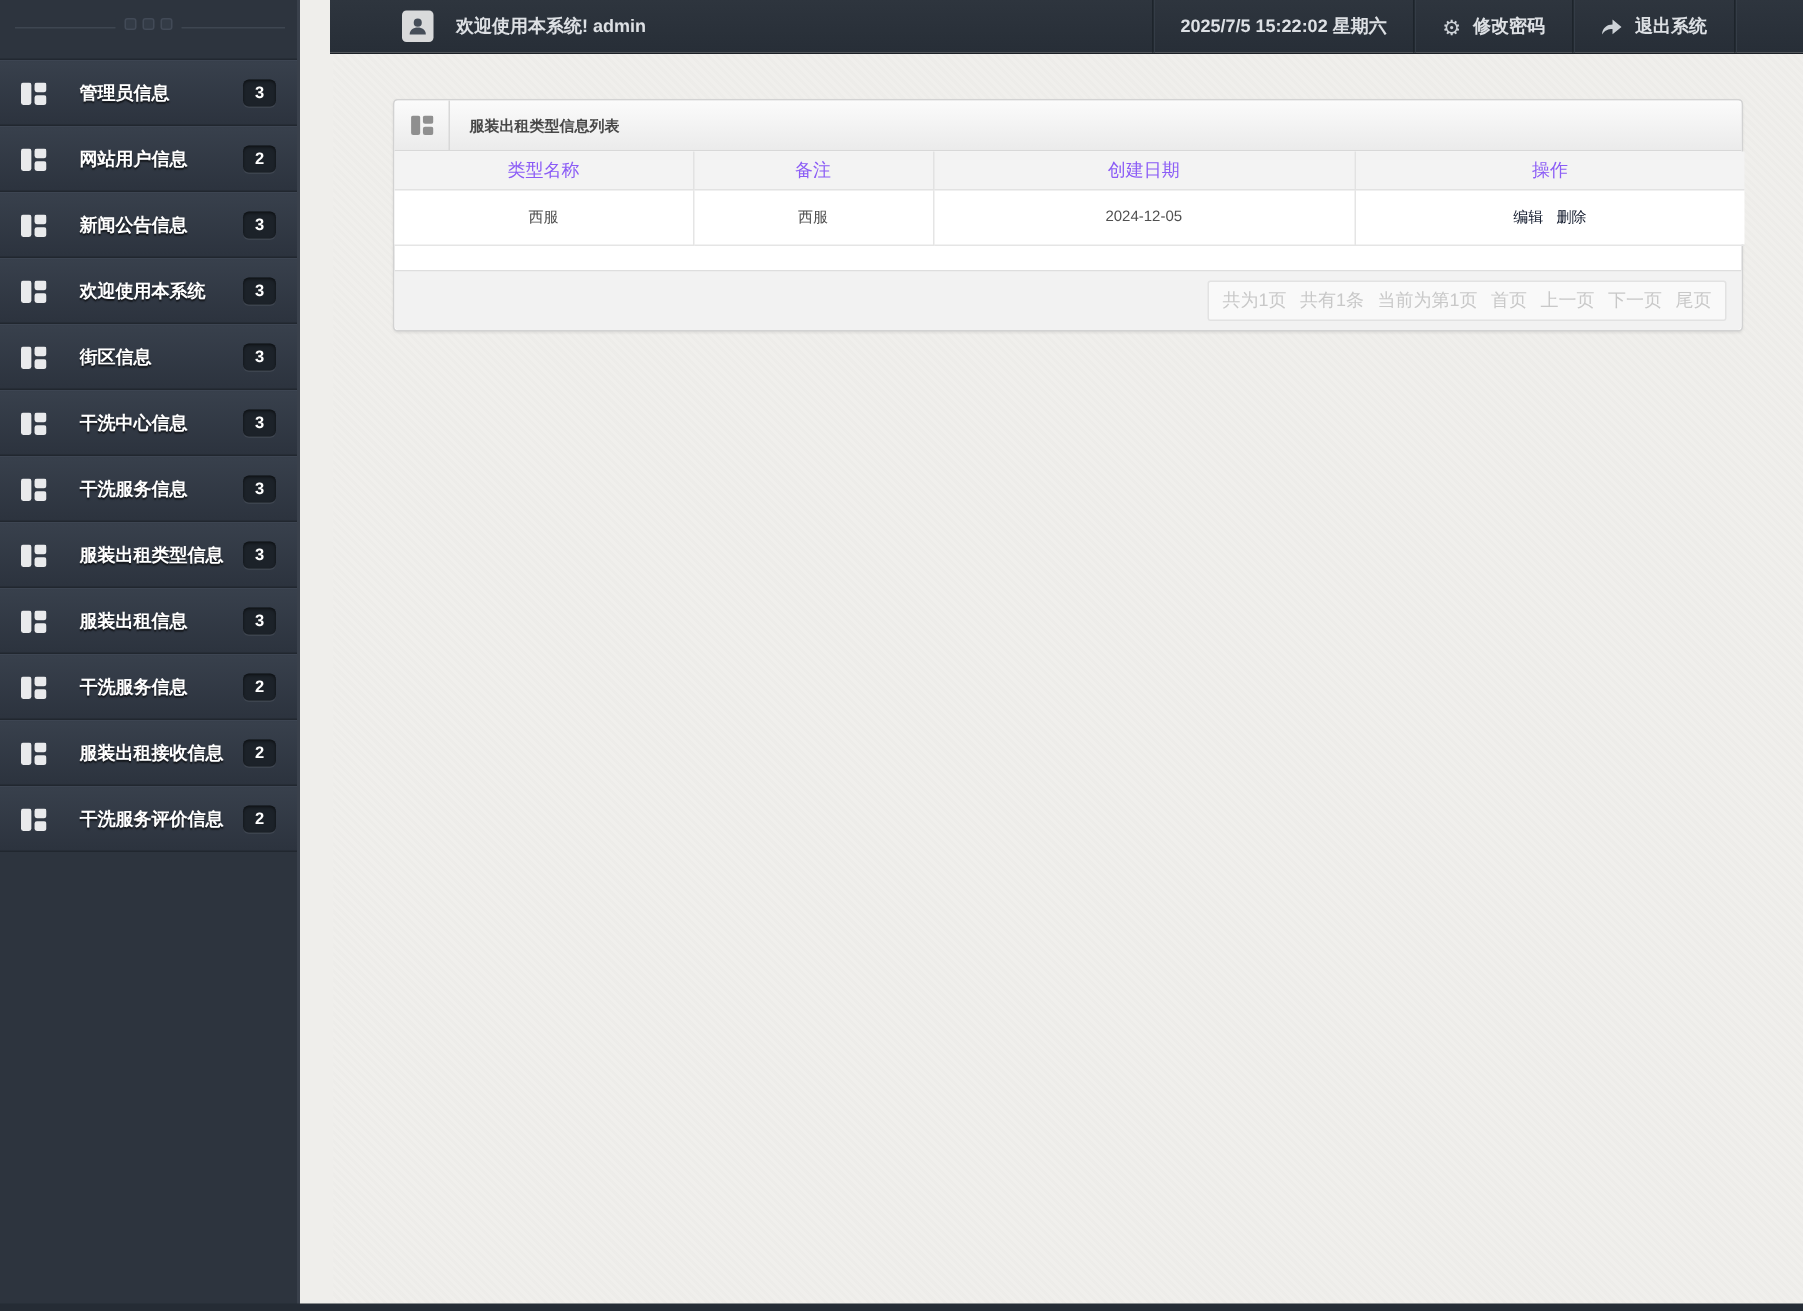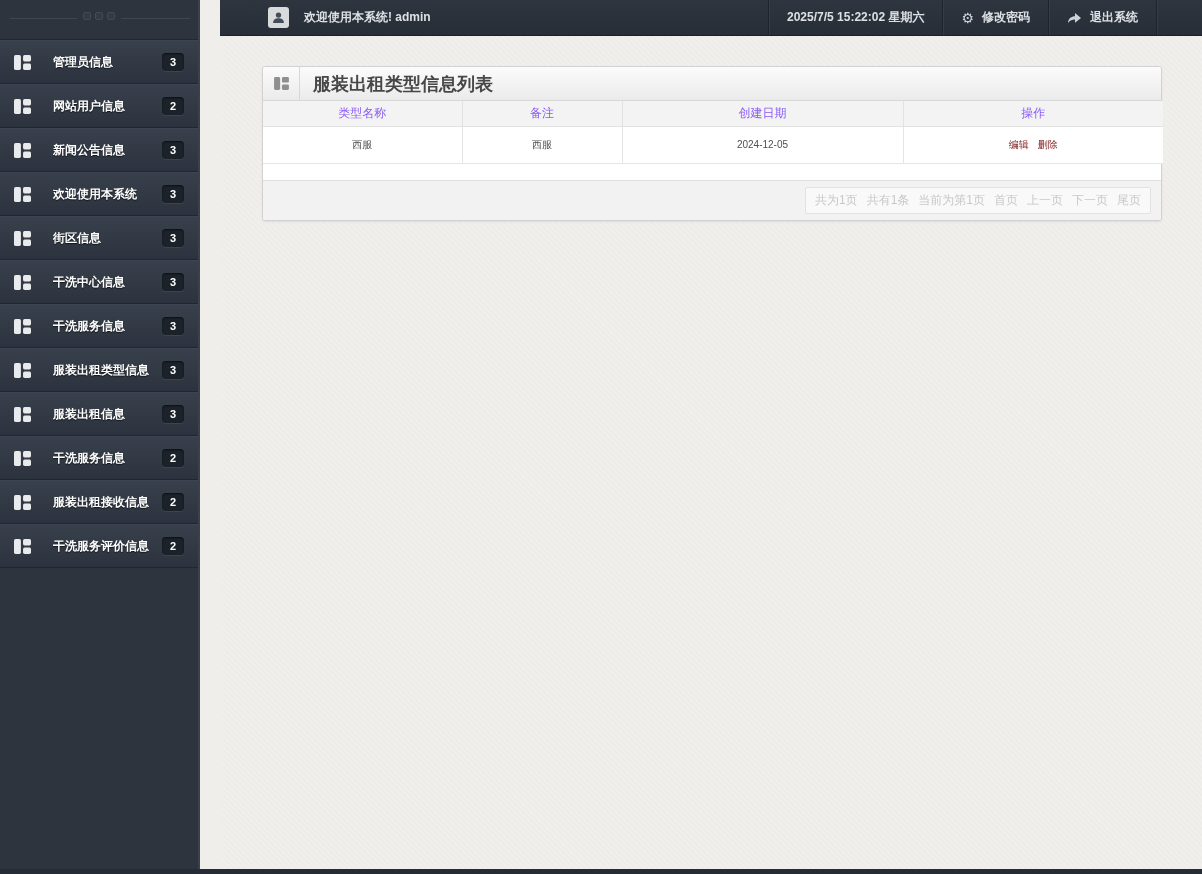--- a/index.html
+++ b/index.html
@@ -106,21 +106,21 @@
     border-bottom: 1px solid #d8d8d8;
     border-radius: 3px 3px 0 0;
   }
   .panel-icon-box {
     width: 37px; display: flex; align-items: center; justify-content: center;
     border-right: 1px solid #d8d8d8; color: #8f8f8f;
   }
   .panel-icon-box svg { width: 15px; height: 13px; }
   .panel-title {
     display: flex; align-items: center; padding-left: 13px;
-    font-size: 18px; font-weight: bold; color: #474747;
+    font-size: 10px; font-weight: bold; color: #474747;
   }
 
   table.data-table { width: 100%; border-collapse: collapse; table-layout: fixed; }
   .data-table col.c1 { width: 199px; }
   .data-table col.c2 { width: 160px; }
   .data-table col.c3 { width: 281px; }
   .data-table col.c4 { width: 260px; }
   .data-table th {
     height: 25px; background: #f3f3f3;
     font-size: 12px; font-weight: normal; color: #8b5cf6;
@@ -128,21 +128,21 @@
     border: 1px solid #e2e2e2;
     border-top: none;
   }
   .data-table th:first-child, .data-table td:first-child { border-left: none; }
   .data-table th:last-child, .data-table td:last-child { border-right: none; }
   .data-table td {
     height: 37px; background: #ffffff;
     font-size: 10px; color: #4f4f4f; text-align: center;
     border: 1px solid #e5e5e5;
   }
-  .action-link { color: #7f1d1d; text-decoration: none; cursor: pointer; margin: 12px 3px; }
+  .action-link { color: #0f172a; text-decoration: none; cursor: pointer; margin: 12px 3px; }
 
   .panel-footer {
     height: 40px; background: #f2f2f2;
     border-top: 1px solid #dedede;
     border-radius: 0 0 3px 3px;
     display: flex; align-items: center; justify-content: flex-end;
     padding-right: 10px;
     margin-top: 16px;
   }
   .pagination {

